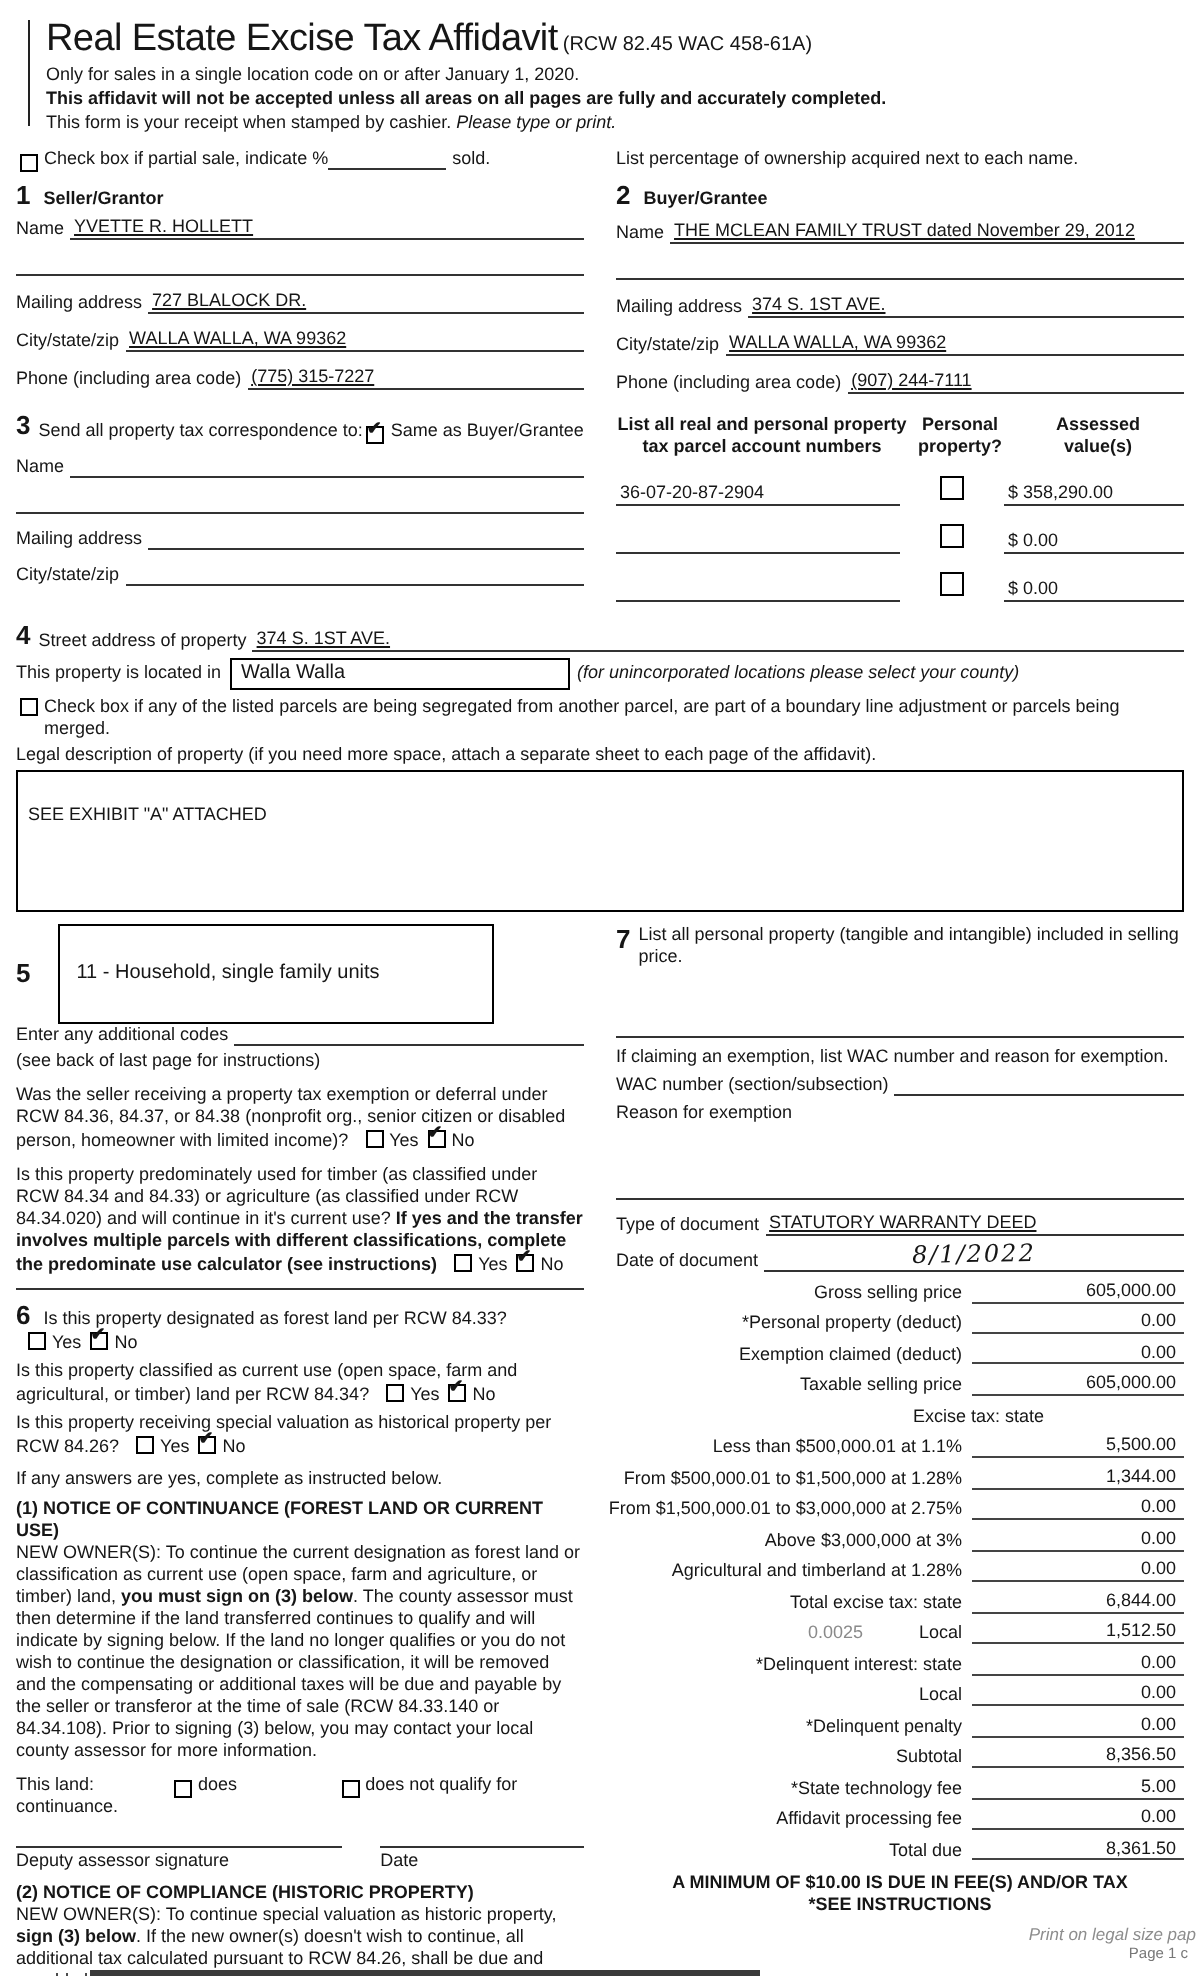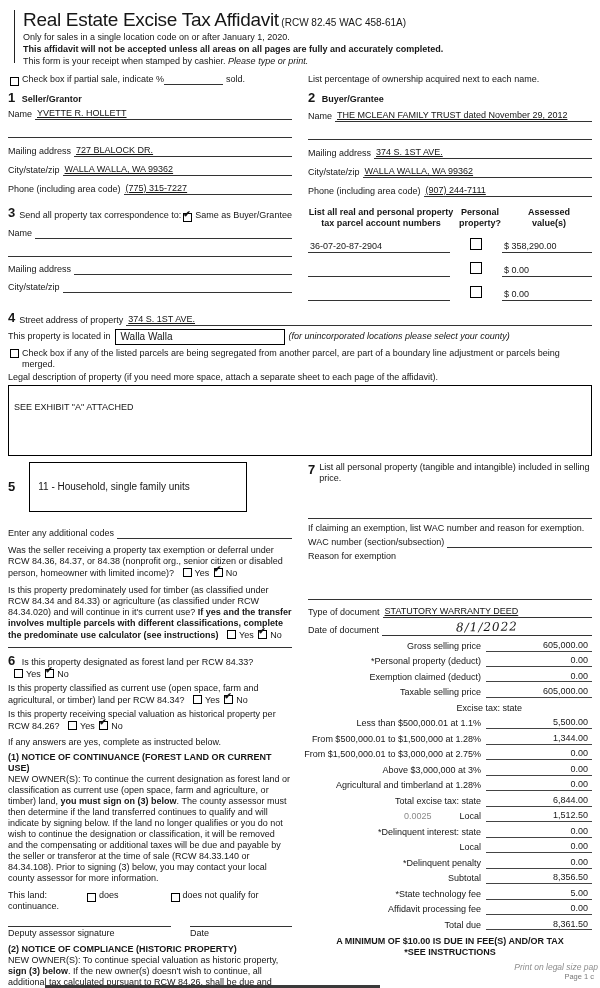--- a/index.html
+++ b/index.html
@@ -219,24 +219,25 @@
     <div class="legalbox">SEE EXHIBIT "A" ATTACHED</div>
   </div>
 
   <div class="cols" style="margin-top:6px;">
 
     <div class="col">
       <div style="display:flex;align-items:center;">
         <span class="secnum">5</span>
         <span class="codebox">11 - Household, single family units</span>
       </div>
-      <div class="frow" style="margin-top:16px;align-items:flex-end;">
+      <div class="frow" style="margin-top:0;align-items:flex-end;">
         <span class="lbl">Enter any additional codes</span>
         <span class="uf"></span>
       </div>
+      <div style="margin-top:2px;">(see back of last page for instructions)</div>
 
       <div class="q">
         <span class="qtext">
           <span>Was the seller receiving a property tax exemption or deferral under RCW 84.36, 84.37, or 84.38 (nonprofit org., senior citizen or disabled person, homeowner with limited income)?</span>
           <span class="yn">
             <span class="cb"></span><span>Yes</span>
             <span class="cb"><span class="ck">✔</span></span><span>No</span>
           </span>
         </span>
       </div>

